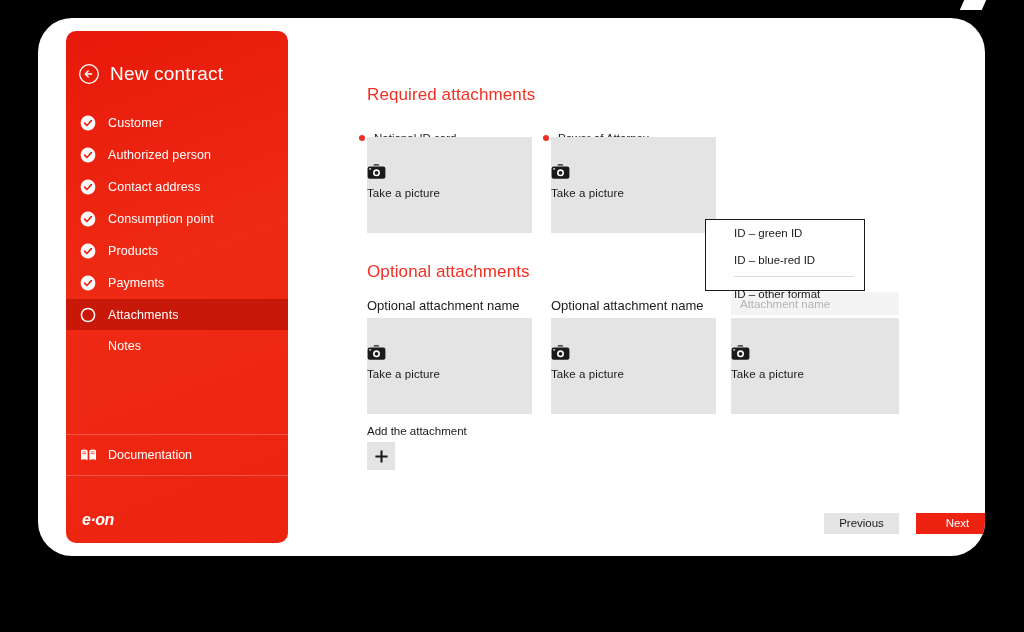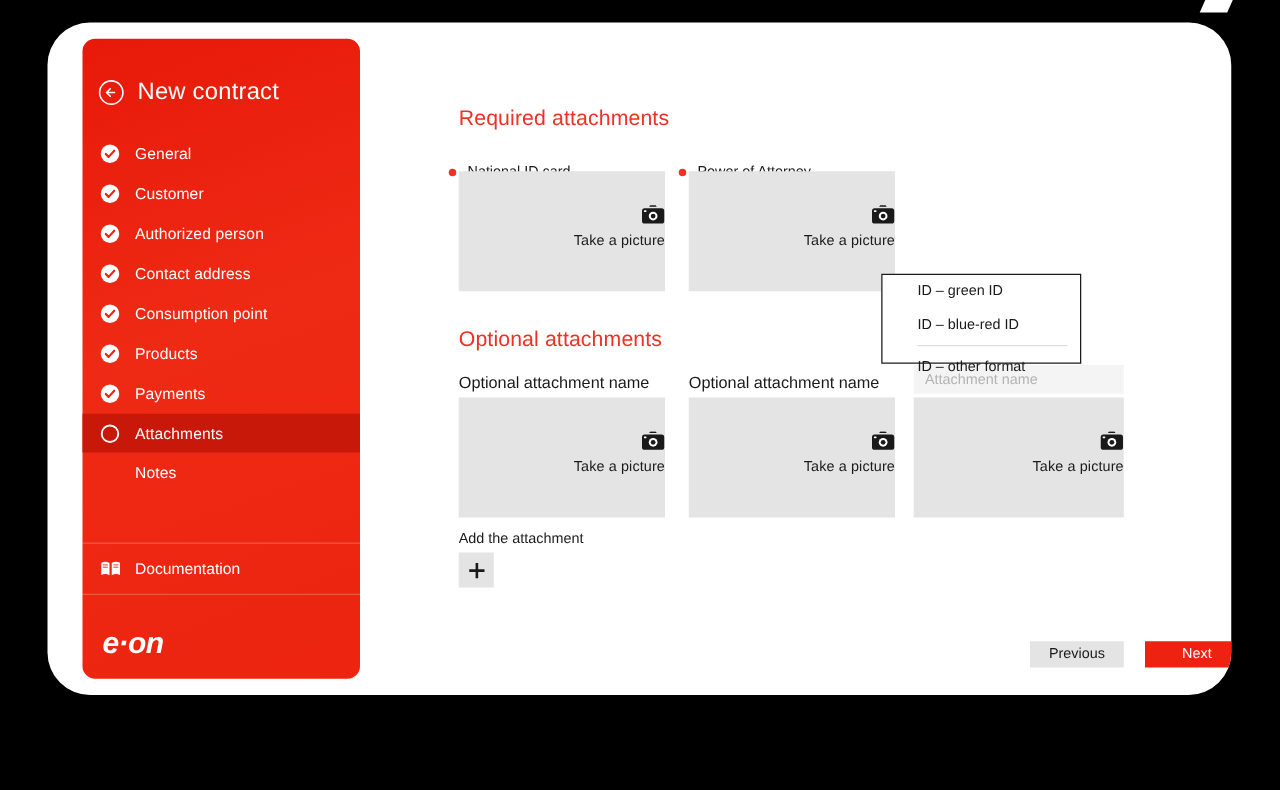--- a/index.html
+++ b/index.html
@@ -118,21 +118,21 @@
     height: 14px;
     flex: 0 0 17px;
     margin-right: 11px;
   }
   .doc-section .nav-label { font-size: 12.5px; }
 
   .brand-logo {
     position: absolute;
     left: 16px;
     bottom: 14px;
-    font-size: 24px;
+    font-size: 16px;
     font-weight: 700;
     font-style: italic;
     letter-spacing: -0.5px;
     color: #ffffff;
     font-family: "Liberation Sans", sans-serif;
   }
 
   
   .content {
     position: absolute;
@@ -197,21 +197,21 @@
     background: #e4e4e4;
     cursor: pointer;
   }
   .picture-card .cam-wrap {
     position: absolute;
     left: 0;
     right: 0;
     top: 27px;
     display: flex;
     flex-direction: column;
-    align-items: flex-end;
+    align-items: flex-start;
   }
   .cam-icon { width: 19px; height: 16px; display: block; }
   .cam-text {
     margin-top: 7px;
     font-size: 11.5px;
     color: #1a1a1a;
     letter-spacing: .1px;
   }
 
   .add-label {
@@ -307,29 +307,20 @@
           <svg viewBox="0 0 22 22" xmlns="http://www.w3.org/2000/svg">
             <circle cx="11" cy="11" r="9.3" fill="none" stroke="#ffffff" stroke-width="1.3"></circle>
             <path d="M13.6 11 H7.6 M10.2 8.0 L7.2 11 L10.2 14" fill="none" stroke="#ffffff" stroke-width="1.3" stroke-linecap="round" stroke-linejoin="round"></path>
           </svg>
         </span>
         <span class="sidebar-title">New contract</span>
       </div>
 
       <div class="nav-list">
 
-        <div class="nav-item">
-          <span class="nav-icon">
-            <svg viewBox="0 0 16 16" xmlns="http://www.w3.org/2000/svg">
-              <circle cx="8" cy="8" r="7.4" fill="#ffffff"></circle>
-              <path d="M4.6 8.2 L6.9 10.5 L11.4 5.6" fill="none" stroke="#ee2211" stroke-width="1.7" stroke-linecap="round" stroke-linejoin="round"></path>
-            </svg>
-          </span>
-          <span class="nav-label">General</span>
-        </div>
 
         <div class="nav-item">
           <span class="nav-icon">
             <svg viewBox="0 0 16 16" xmlns="http://www.w3.org/2000/svg">
               <circle cx="8" cy="8" r="7.4" fill="#ffffff"></circle>
               <path d="M4.6 8.2 L6.9 10.5 L11.4 5.6" fill="none" stroke="#ee2211" stroke-width="1.7" stroke-linecap="round" stroke-linejoin="round"></path>
             </svg>
           </span>
           <span class="nav-label">Customer</span>
         </div>

